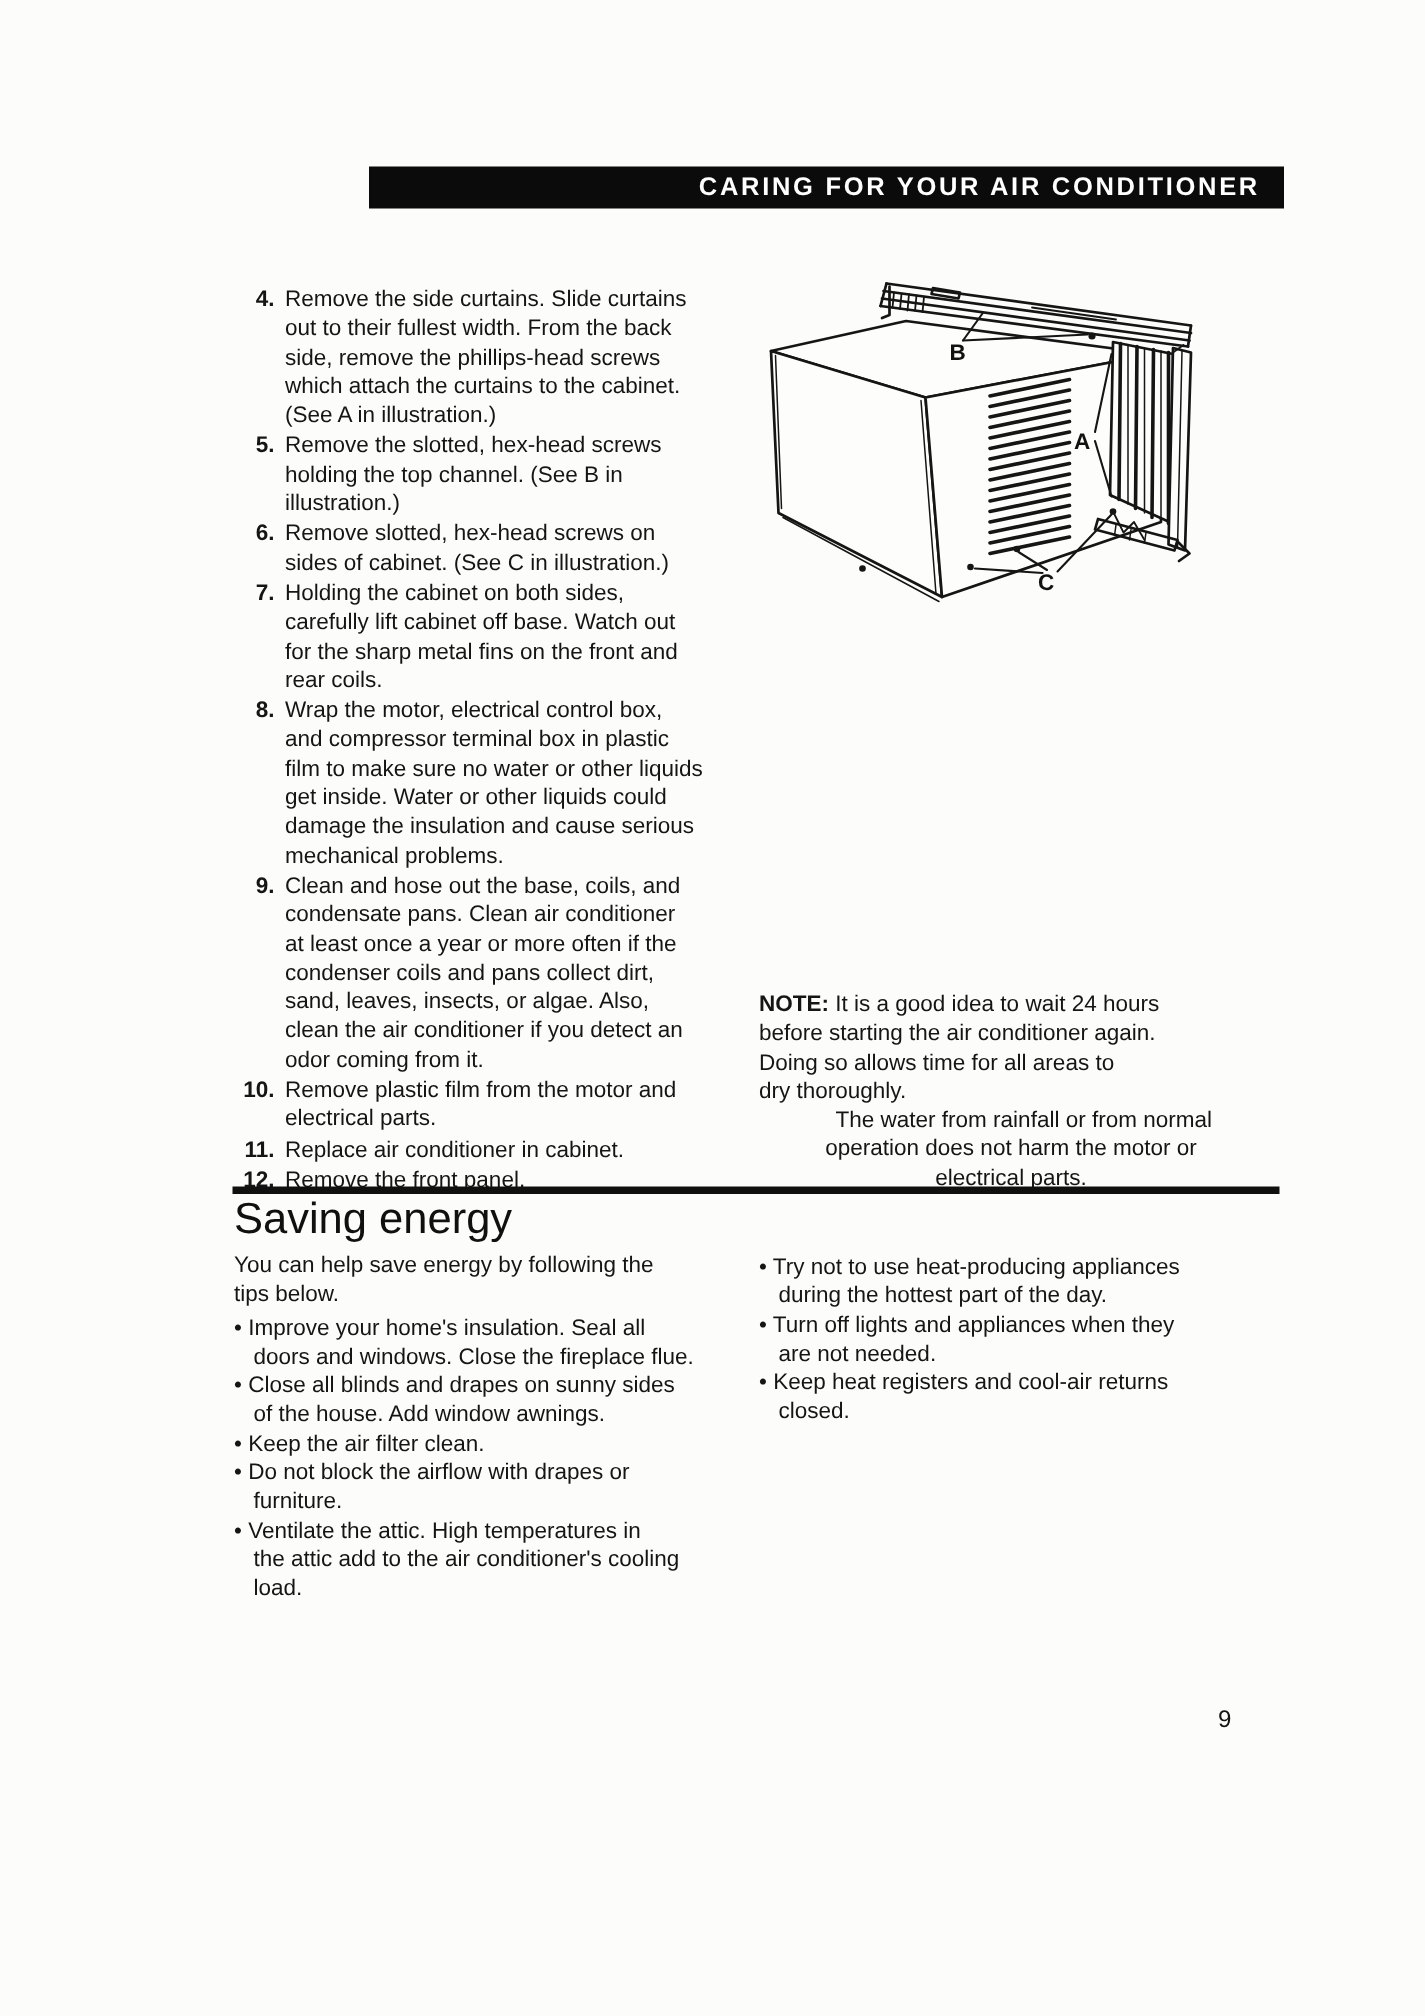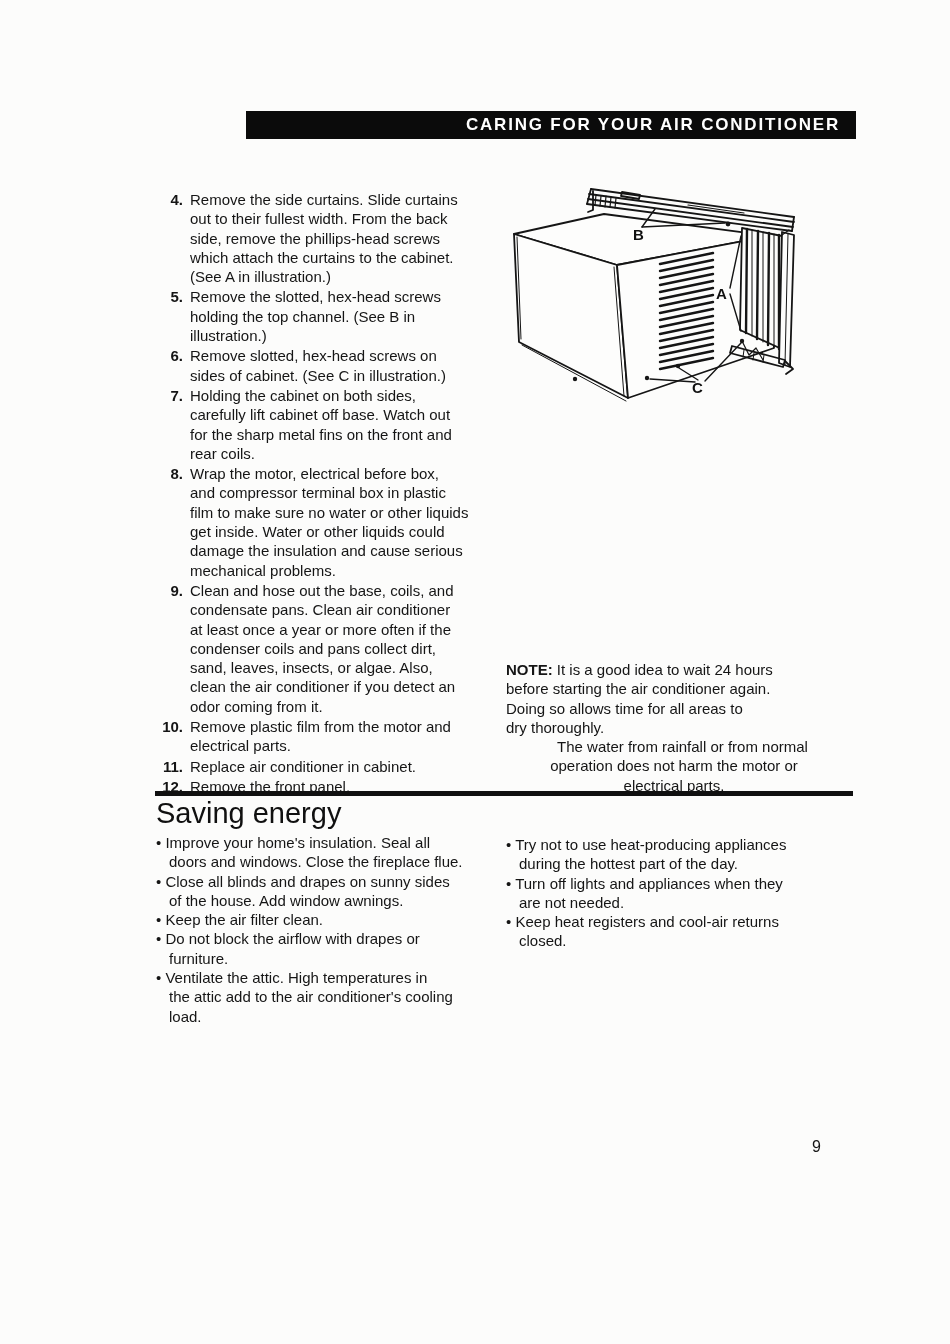--- a/index.html
+++ b/index.html
@@ -106,21 +106,21 @@
     </div>
     <div class="step">
       <span class="num">7.</span>
       <span class="txt">Holding the cabinet on both sides,
 carefully lift cabinet off base. Watch out
 for the sharp metal fins on the front and
 rear coils.</span>
     </div>
     <div class="step">
       <span class="num">8.</span>
-      <span class="txt">Wrap the motor, electrical before box,
+      <span class="txt">Wrap the motor, electrical control box,
 and compressor terminal box in plastic
 film to make sure no water or other liquids
 get inside. Water or other liquids could
 damage the insulation and cause serious
 mechanical problems.</span>
     </div>
     <div class="step">
       <span class="num">9.</span>
       <span class="txt">Clean and hose out the base, coils, and
 condensate pans. Clean air conditioner
@@ -244,20 +244,22 @@
 dry thoroughly.</span></p>
     <p class="p2">The water from rainfall or from normal
 operation does not harm the motor or
 electrical parts.</p>
   </div>
 
   <div class="divider"></div>
 
   <div class="saving-left">
     <h1 class="saving-title">Saving energy</h1>
+    <p class="saving-intro">You can help save energy by following the
+tips below.</p>
     <div class="tips">
       <p class="tip"><span class="bullet">•</span> <span>Improve your home's insulation. Seal all
 doors and windows. Close the fireplace flue.</span></p>
       <p class="tip"><span class="bullet">•</span> <span>Close all blinds and drapes on sunny sides
 of the house. Add window awnings.</span></p>
       <p class="tip"><span class="bullet">•</span> <span>Keep the air filter clean.</span></p>
       <p class="tip"><span class="bullet">•</span> <span>Do not block the airflow with drapes or
 furniture.</span></p>
       <p class="tip"><span class="bullet">•</span> <span>Ventilate the attic. High temperatures in
 the attic add to the air conditioner's cooling

